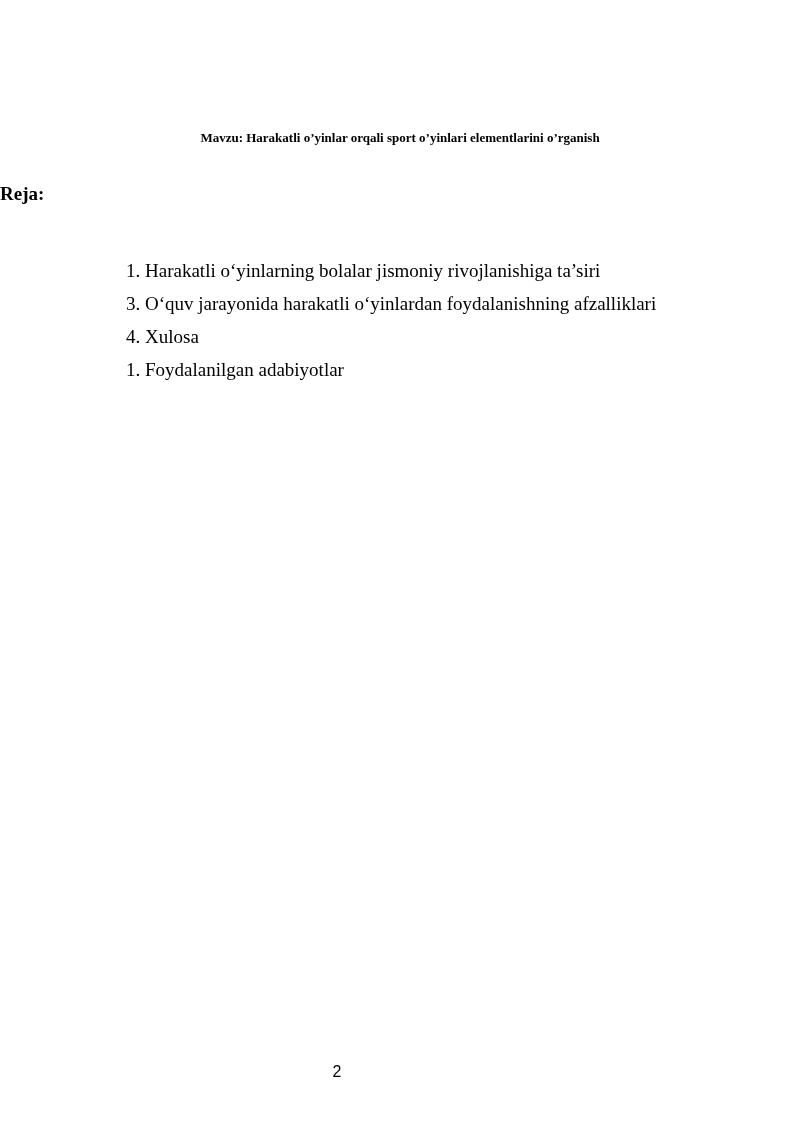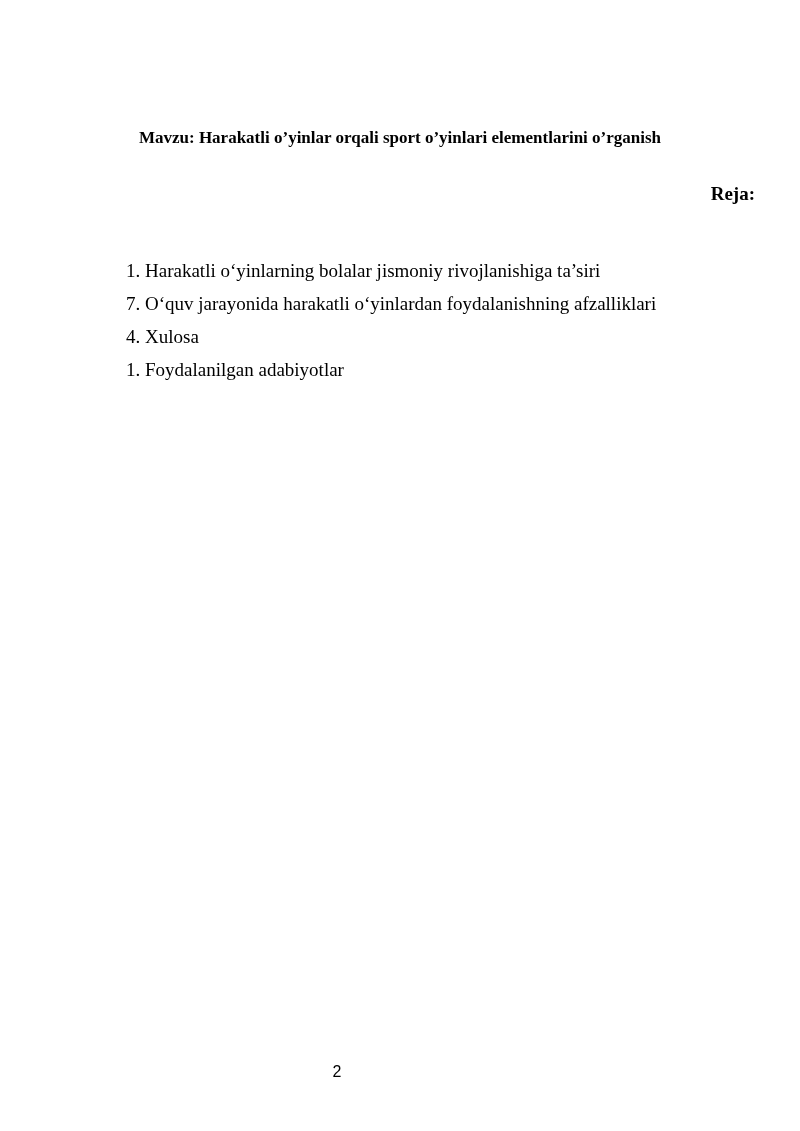--- a/index.html
+++ b/index.html
@@ -1,42 +1,42 @@
 <!DOCTYPE html>
 <html><head>
   <meta charset="utf-8">
   <style>
     html, body { margin:0; padding:0; background:#ffffff; }
     body { width:800px; height:1131px; position:relative; overflow:hidden; color:#000; }
     .page { position:absolute; left:0; top:0; width:800px; height:1131px; background:#fff; }
     .title {
       position:absolute; left:0; width:800px; top:126px; text-align:center;
-      font-family:"Liberation Serif", serif; font-weight:bold; font-size:17px; line-height:24px;
+      font-family:"Liberation Serif", serif; font-weight:bold; font-size:13px; line-height:24px;
       padding-left:0; box-sizing:border-box;
     }
     .subtitle {
-      position:absolute; left:0; width:755px; top:182px; text-align:right;
+      position:absolute; left:0; width:755px; top:182px; text-align:left;
       font-family:"Liberation Serif", serif; font-weight:bold; font-size:19px; line-height:24px;
     }
     .plan { position:absolute; left:114px; top:247px; margin:12px; padding:0; list-style:none; }
     .plan li {
       font-family:"Liberation Serif", serif; font-size:19px; line-height:24px; height:33px;
       white-space:nowrap;
     }
     .pagenum {
       position:absolute; left:330px; top:1062px; width:14px; text-align:center;
       font-family:"Liberation Sans", sans-serif; font-size:16px; line-height:20px;
     }
   </style>
 </head>
 <body>
 
 <div class="page">
   <div class="title">Mavzu: Harakatli o’yinlar orqali sport o’yinlari elementlarini o’rganish</div>
   <div class="subtitle">Reja:</div>
   <ul class="plan">
     <li>1. Harakatli o‘yinlarning bolalar jismoniy rivojlanishiga ta’siri</li>
-    <li>7. O‘quv jarayonida harakatli o‘yinlardan foydalanishning afzalliklari</li>
+    <li>3. O‘quv jarayonida harakatli o‘yinlardan foydalanishning afzalliklari</li>
     <li>4. Xulosa</li>
     <li>1. Foydalanilgan adabiyotlar</li>
   </ul>
   <div class="pagenum">2</div>
 </div>
 
 </body></html>

